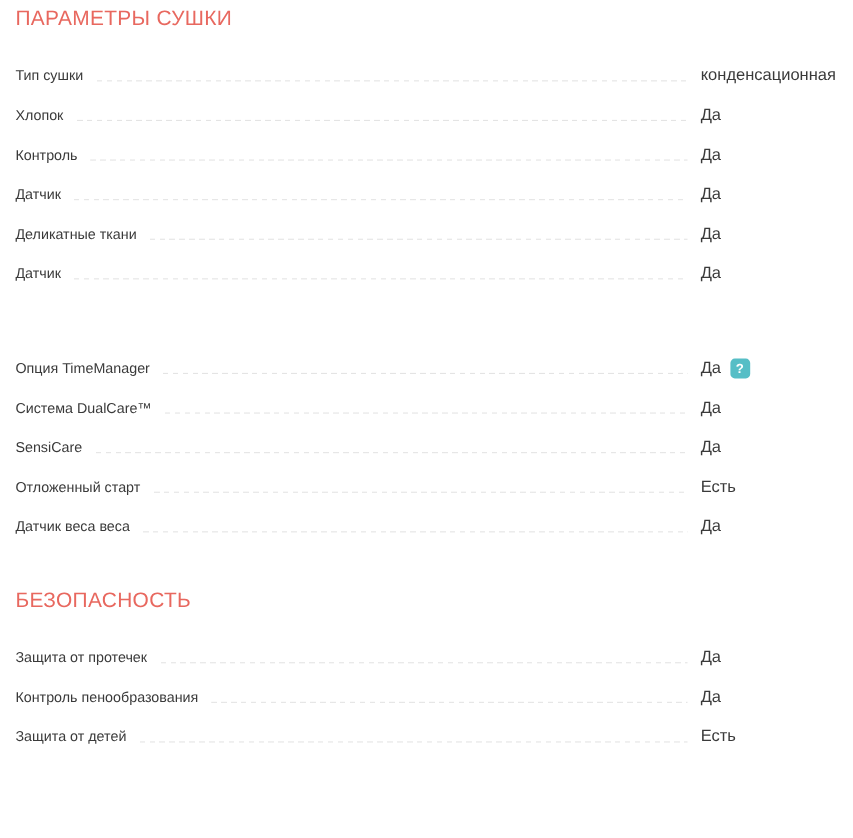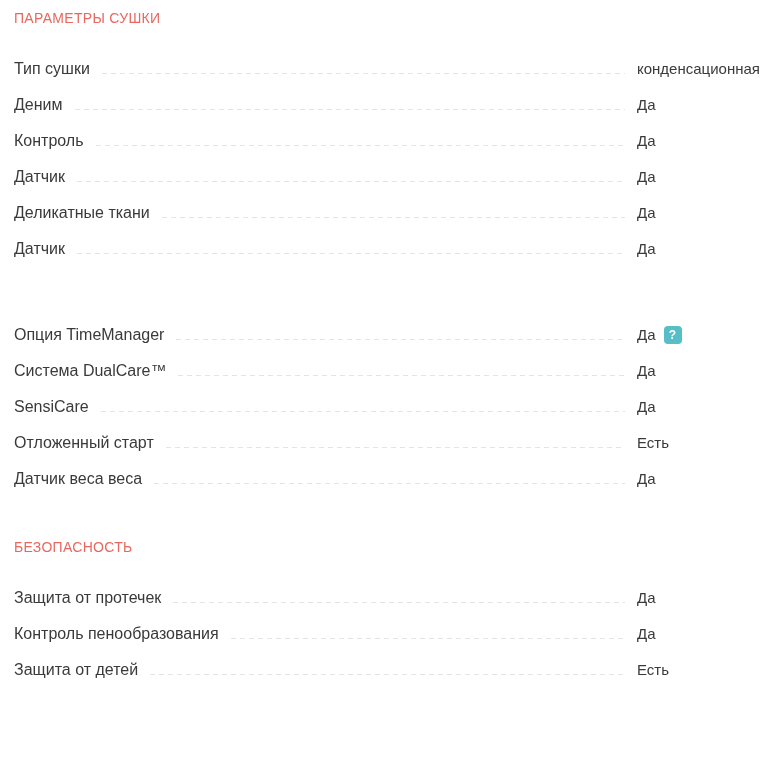--- a/index.html
+++ b/index.html
@@ -11,38 +11,38 @@
     color: var(--text-color, #3a3a3a);
     overflow: hidden;
   }
   main.specs {
     padding: 8px 0 0 14px;
     width: 775px;
   }
   section.spec-section { width: 761px; }
   section.spec-section + section.spec-section { margin-top: 50px; }
   h2.section-title {
-    font-size: 14px;
+    font-size: 19px;
     line-height: 20px;
     font-weight: 400;
     letter-spacing: 0.3px;
     color: var(--accent-color, #e8685f);
     margin: 0 0 13px 0;
     text-transform: uppercase;
   }
   .spec-rows { width: 100%; }
   .spec-row {
     display: flex;
     align-items: flex-end;
     height: 36px;
     width: 100%;
   }
   .spec-label {
     flex: none;
-    font-size: 16px;
+    font-size: 13px;
     line-height: 17px;
     white-space: nowrap;
     color: var(--text-color, #3a3a3a);
   }
   .spec-leader {
     flex: 1 1 auto;
     height: 1px;
     margin: 0 12px 3px 12px;
     background-image: repeating-linear-gradient(90deg,
       var(--leader-color, #e4e4e4) 0 5px, transparent 5px 9px);
@@ -86,21 +86,21 @@
     <span class="spec-label">Тип сушки</span>
     <span class="spec-leader"></span>
     <span class="spec-value-cell">
       <span class="spec-value">конденсационная</span>
 
     </span>
   </div>
 
 
   <div class="spec-row">
-    <span class="spec-label">Деним</span>
+    <span class="spec-label">Хлопок</span>
     <span class="spec-leader"></span>
     <span class="spec-value-cell">
       <span class="spec-value">Да</span>
 
     </span>
   </div>
 
   <div class="spec-row">
     <span class="spec-label">Контроль</span>
     <span class="spec-leader"></span>

